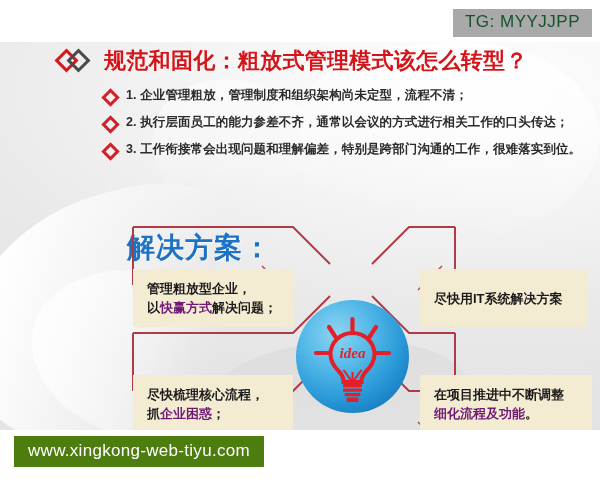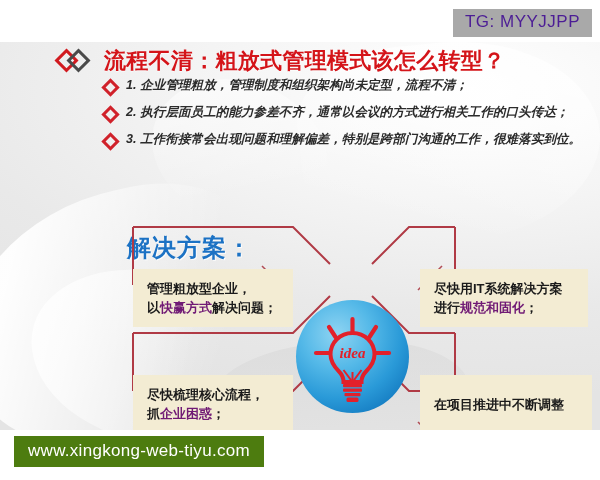--- a/index.html
+++ b/index.html
@@ -7,21 +7,21 @@
     width:600px;height:480px;overflow:hidden;
     font-family:"Liberation Sans","DejaVu Sans",sans-serif;
     background:#ffffff;
   }
   #stage{position:relative;width:600px;height:480px;overflow:hidden;background:#ffffff;}
 
   
   .topband{position:absolute;left:0;top:0;width:600px;height:42px;background:#ffffff;}
   .tg-tag{
     position:absolute;right:8px;top:9px;
-    background:#a9a9a9;color:#4c1d95;
+    background:#a9a9a9;color:#14532d;
     font-size:17px;letter-spacing:.5px;
     padding:3px 12px 5px 12px;line-height:20px;
     white-space:nowrap;
   }
 
   
   .slide{
     position:absolute;left:0;top:42px;width:600px;height:388px;
     background:
       radial-gradient(120% 80% at 78% 12%, #ffffff 0%, #f4f4f4 38%, #e9e9e9 72%, #e4e4e4 100%);
@@ -52,33 +52,33 @@
     box-sizing:border-box;}
   .dbl-diamond i.d1{left:0;border:3.5px solid #d11a1f;}
   .dbl-diamond i.d2{left:12px;border:3.5px solid #4a4a4a;}
   .headline{
     color:#d41419;font-size:22px;font-weight:bold;white-space:nowrap;
     letter-spacing:.3px;line-height:26px;
     text-shadow:0 1px 0 rgba(255,255,255,.6);
   }
 
   
-  .bullets{position:absolute;left:104px;top:36px;width:480px;font-style:italic;}
+  .bullets{position:absolute;left:104px;top:46px;width:480px;}
   .bullet{display:flex;align-items:flex-start;gap:9px;margin-bottom:11px;}
   .bullet-dia{width:13px;height:13px;flex:none;margin-top:3px;
     transform:rotate(45deg);box-sizing:border-box;border:3px solid #d0212a;}
   .bullet-txt{
     color:#2b2b2b;font-size:12.5px;font-weight:bold;line-height:15px;
     white-space:nowrap;letter-spacing:.1px;
   }
 
   
   .sol-title{
     position:absolute;left:127px;top:193px;
-    font-size:24px;font-weight:bold;color:#1c72c4;
+    font-size:28px;font-weight:bold;color:#1c72c4;
     letter-spacing:1px;line-height:26px;
     text-shadow:1px 1px 0 rgba(255,255,255,.85);
   }
 
   
   .connectors{position:absolute;left:0;top:0;width:600px;height:388px;}
 
   
   .ibox{
     position:absolute;background:#f3ecd3;
@@ -126,21 +126,21 @@
     <div class="bg-shape bg-s2"></div>
     <div class="bg-shape bg-s3"></div>
     <div class="bg-shape bg-s4"></div>
     <div class="bg-shape bg-s5"></div>
 
     <div class="headline-row">
       <span class="dbl-diamond">
         <i class="d1"></i>
           <i class="d2"></i>
       </span>
-      <span class="headline">流程不清：粗放式管理模式该怎么转型？</span>
+      <span class="headline">规范和固化：粗放式管理模式该怎么转型？</span>
     </div>
 
     <div class="bullets">
       <div class="bullet">
         <span class="bullet-dia"></span>
         <span class="bullet-txt">1. 企业管理粗放，管理制度和组织架构尚未定型，流程不清；</span>
       </div>
       <div class="bullet">
         <span class="bullet-dia"></span>
         <span class="bullet-txt">2. 执行层面员工的能力参差不齐，通常以会议的方式进行相关工作的口头传达；</span>
@@ -187,25 +187,25 @@
       <div class="ibox-line"><span>以</span><span class="hl">快赢方式</span><span>解决问题；</span></div>
     </div>
 
     <div class="ibox bl">
       <div class="ibox-line">尽快梳理核心流程，</div>
       <div class="ibox-line"><span>抓</span><span class="hl">企业困惑</span><span>；</span></div>
     </div>
 
     <div class="ibox tr">
       <div class="ibox-line">尽快用IT系统解决方案</div>
-      <div class="ibox-line"><span>进行</span><span class="hl">规范和固化</span><span>；</span></div>
     </div>
 
     <div class="ibox br">
       <div class="ibox-line">在项目推进中不断调整</div>
+      <div class="ibox-line"><span class="hl">细化流程及功能</span><span>。</span></div>
     </div>
 
     <div class="bulb-wrap">
       <div class="bulb-circle"></div>
       <svg viewBox="0 0 113 113" width="113" height="113" style="position:absolute;inset:0;">
         <g stroke="#e2202a" stroke-width="4.2" stroke-linecap="round" fill="none">
           <line x1="56.5" y1="19" x2="56.5" y2="31"></line>
           <line x1="33" y1="27" x2="39.5" y2="37"></line>
           <line x1="80" y1="27" x2="73.5" y2="37"></line>
           <line x1="20" y1="53" x2="33" y2="53"></line>

